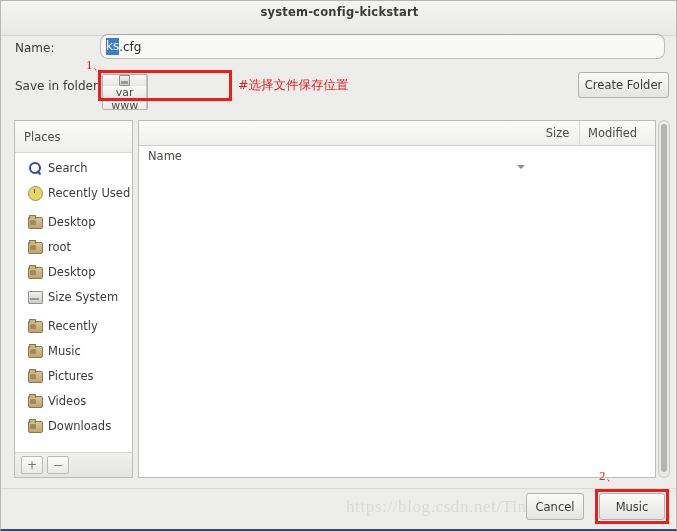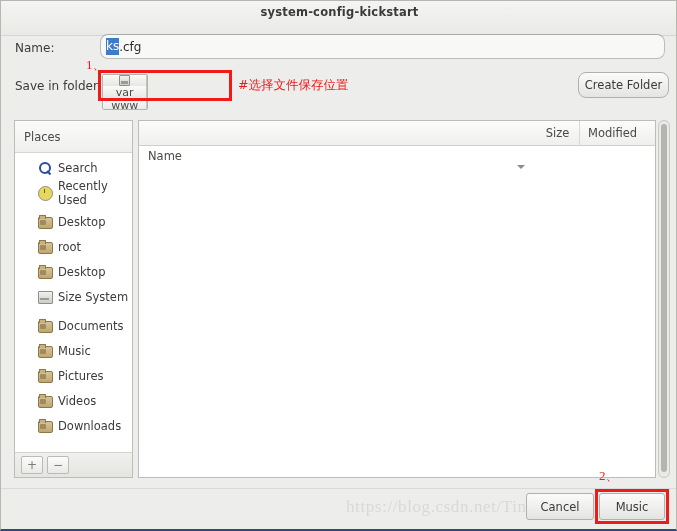--- a/index.html
+++ b/index.html
@@ -102,21 +102,21 @@
     white-space: nowrap;
   }
 
   .create-folder {
     position: absolute; left: 577px; top: 71px;
     width: 91px; height: 26px;
     display: flex; align-items: center; justify-content: center;
     font-size: 11.5px; color: #3a3a38;
     background: linear-gradient(to bottom, #fbfbfa 0%, #e4e4e1 100%);
     border: 1px solid #b0b0ad;
-    border-radius: 8px;
+    border-radius: 3px;
   }
 
   
   .redbox {
     position: absolute;
     border: 3px solid #ee1b1b;
     pointer-events: none;
   }
   #redbox-path { left: 97px; top: 69px; width: 134px; height: 31px; }
   #redbox-save { left: 594px; top: 488px; width: 74px; height: 35px; }
@@ -137,21 +137,21 @@
   }
   .places-header {
     height: 32px; padding-left: 9px;
     display: flex; align-items: center;
     font-size: 11.5px; color: #4a4a47;
     background: linear-gradient(to bottom, #fbfbfa 0%, #efefed 100%);
     border-bottom: 1px solid #d6d6d3;
   }
   .places-list { padding-top: 2px; }
   .place-row {
-    height: 25px; padding-left: 23px;
+    height: 25px; padding-left: 13px;
     display: flex; align-items: center; gap: 6px;
     font-size: 11.5px; color: #3b3b39;
   }
   .place-row.gap { margin-top: 4px; }
 
   .pi { width: 14px; height: 14px; position: relative; flex: 0 0 14px; }
   
   .pi-search::before {
     content: ""; position: absolute; left: 1px; top: 1px;
     width: 8px; height: 8px; border: 2px solid #2a4c9b;
@@ -280,21 +280,21 @@
     letter-spacing: 0.6px; white-space: nowrap;
   }
   .btn {
     position: absolute;
     display: flex; align-items: center; justify-content: center;
     font-size: 11.5px; color: #3a3a38;
     background: linear-gradient(to bottom, #fbfbfa 0%, #e4e4e1 100%);
     border: 1px solid #b0b0ad;
     border-radius: 3px;
   }
-  #cancel-button { left: 525px; top: 492px; width: 68px; height: 27px; }
+  #cancel-button { left: 525px; top: 492px; width: 58px; height: 27px; }
   #save-button   { left: 598px; top: 492px; width: 66px; height: 27px; }
 </style>
 </head>
 <body>
 
 <div class="window">
 
   <div class="titlebar">
     <div class="titlebar-text">system-config-kickstart</div>
   </div>
@@ -360,21 +360,21 @@
 
       <div class="place-row">
         <span class="pi pi-disk"></span>
         <span>Size System</span>
       </div>
 
       <div class="place-row gap">
         <span class="pi pi-folder">
             <span class="badge"></span>
           </span>
-        <span>Documents</span>
+        <span>Recently</span>
       </div>
 
       <div class="place-row">
         <span class="pi pi-folder">
             <span class="badge"></span>
           </span>
         <span>Music</span>
       </div>
 
       <div class="place-row">

